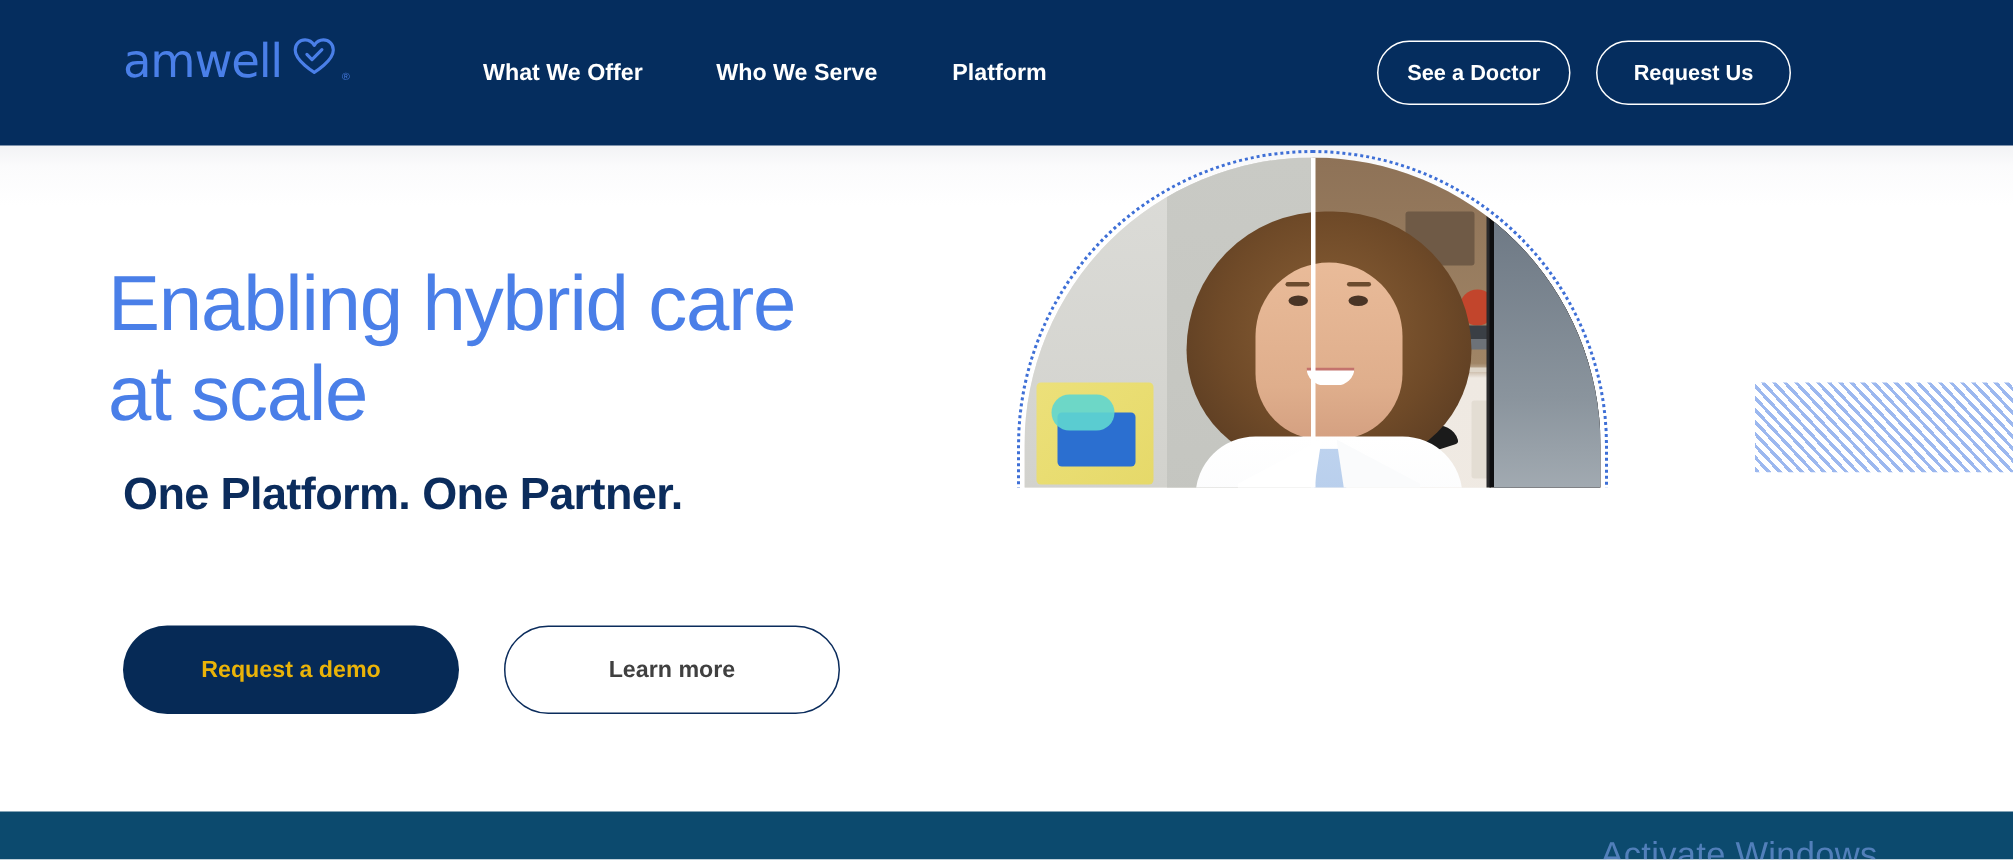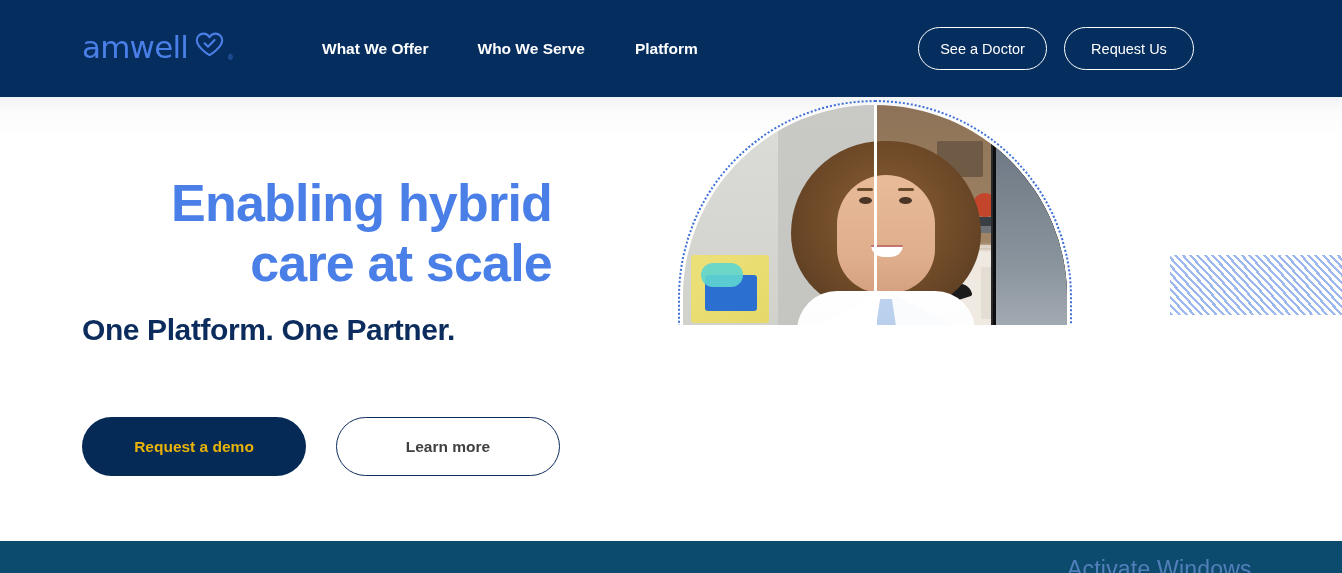--- a/index.html
+++ b/index.html
@@ -12,21 +12,21 @@
   }
 
   
   #site-header{
     position:absolute; top:0; left:0; width:1342px; height:97px;
     background:#052D5E;
     display:flex; align-items:center;
     z-index:40;
   }
   #brand-logo{
-    position:absolute; left:82px; top:32px;
+    position:absolute; left:82px; top:25px;
     display:flex; align-items:center; gap:7px;
     text-decoration:none;
   }
   #brand-wordmark{
     font-family:"DejaVu Sans", sans-serif;
     font-size:31px; font-weight:400; letter-spacing:-0.8px;
     color:#4A7FE8; line-height:1;
   }
   #brand-mark{ display:block; margin-bottom:2px; }
   #brand-reg{
@@ -48,41 +48,40 @@
   .nav-link.n2{ margin-right:49px; }
 
   #header-actions{
     position:absolute; right:148px; top:27px;
     display:flex; align-items:center; gap:17px;
   }
   .header-btn{
     border:1.5px solid #ffffff; border-radius:999px;
     background:transparent; color:#ffffff;
     font-family:"Liberation Sans", sans-serif;
-    font-size:14.5px; font-weight:400;
+    font-size:14.5px; font-weight:700;
     height:43px; display:flex; align-items:center; justify-content:center;
     white-space:nowrap; cursor:pointer;
   }
   #btn-see-doctor{ width:129px; }
   #btn-contact-us{ width:130px; }
 
   
   #page-canvas{
     position:absolute; top:97px; left:0; width:1342px; height:444px;
     background:linear-gradient(180deg,#f2f3f5 0%, #fbfbfc 14px, #ffffff 40px, #ffffff 100%);
     overflow:hidden;
   }
 
   
   #hero-heading{
-    position:absolute; left:82px; top:76px;
-    font-size:52px; font-weight:700; line-height:60px;
+    position:absolute; left:72px; top:76px;
+    font-size:52px; font-weight:400; line-height:60px;
     letter-spacing:-0.8px; color:#4A7FE8;
     max-width:470px;
-    text-align:right;
   }
   #hero-subheading{
     position:absolute; left:82px; top:216px;
     font-size:30px; font-weight:600; letter-spacing:-0.4px;
     color:#0B2C5C; white-space:nowrap;
   }
   #hero-actions{
     position:absolute; left:82px; top:320px;
     display:flex; align-items:center; gap:30px;
   }

